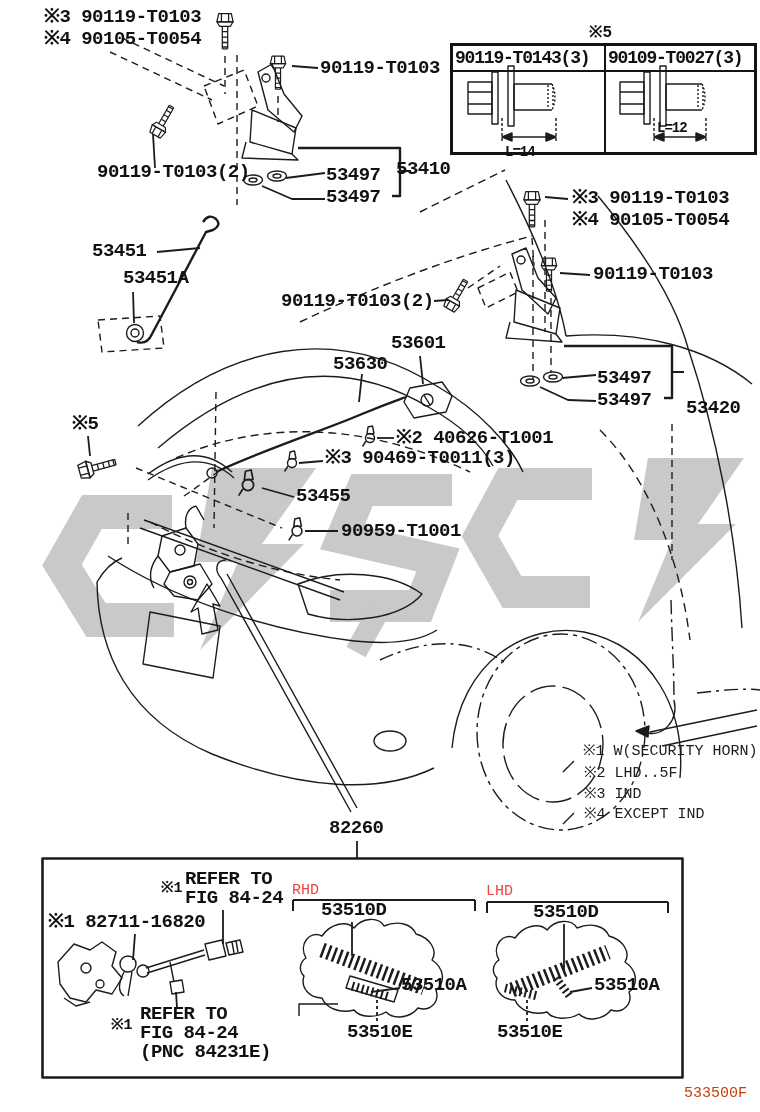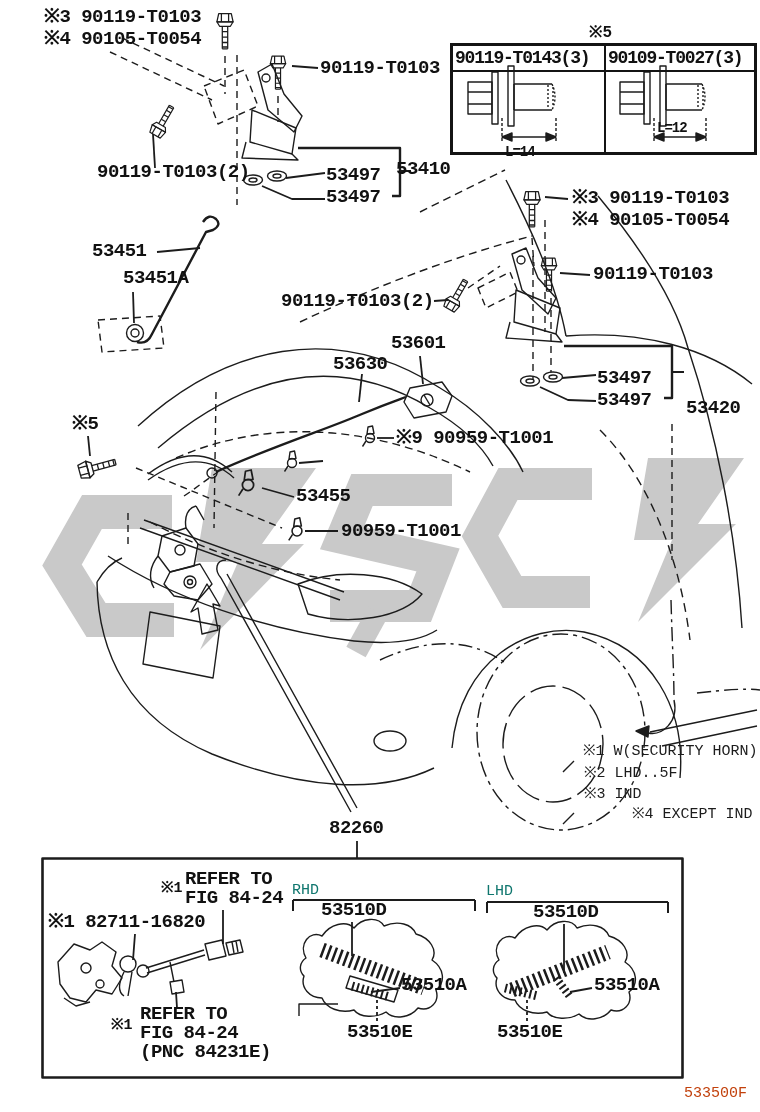--- a/index.html
+++ b/index.html
@@ -3,21 +3,21 @@
 <meta charset="utf-8">
 <style>
   html,body{margin:0;padding:0;background:#ffffff;}
   #stage{position:relative;width:760px;height:1112px;background:#fff;overflow:hidden;
          font-family:"Liberation Mono","DejaVu Sans Mono",monospace;color:#111;}
   #lineart{position:absolute;left:0;top:0;z-index:1;}
   #labels{position:absolute;left:0;top:0;width:760px;height:860px;z-index:3;pointer-events:none;}
   .lbl{position:absolute;white-space:pre-line;}
   .p{font-weight:700;font-size:19px;line-height:19px;letter-spacing:-0.5px;}
   .n{font-weight:400;font-size:15px;line-height:15px;color:#1c1c1c;}
-  .t{font-weight:400;font-size:15px;line-height:15px;color:#0f766e;}
+  .t{font-weight:400;font-size:15px;line-height:15px;color:#ef4444;}
   .sym{font-weight:700;font-size:15px;line-height:15px;}
   
   .vbox{position:absolute;left:450px;top:43px;width:301px;height:106px;border:3px solid #141414;z-index:2;}
   .vbox .vdiv{position:absolute;left:151px;top:0;width:2px;height:106px;background:#141414;}
   .vbox .hline{position:absolute;left:0;top:24px;width:301px;height:2px;background:#141414;}
   .vbox .cellhdr{position:absolute;top:2px;font-weight:700;font-size:18px;letter-spacing:-1.2px;white-space:nowrap;}
   .vbox .c0{left:2px;}
   .vbox .c1{left:155px;}
   .vsym{position:absolute;left:589px;top:20px;z-index:2;font-weight:700;font-size:16px;}
   .ldim{position:absolute;z-index:2;font-weight:700;font-size:14px;letter-spacing:-1px;}
@@ -277,29 +277,30 @@
       <div class="lbl p" style="left: 99px; top: 269px; margin-left: 24px;">53451A</div>
       <div class="lbl p" style="left: 572px; top: 189px;">※3 90119-T0103</div>
       <div class="lbl p" style="left: 572px; top: 211px;">※4 90105-T0054</div>
       <div class="lbl p" style="left: 593px; top: 265px;">90119-T0103</div>
       <div class="lbl p" style="left: 281px; top: 292px;">90119-T0103(2)</div>
       <div class="lbl p" style="left: 391px; top: 334px;">53601</div>
       <div class="lbl p" style="left: 333px; top: 355px;">53630</div>
       <div class="lbl p" style="left: 597px; top: 369px;">53497</div>
       <div class="lbl p" style="left: 686px; top: 363px; margin-top: 36px;">53420</div>
       <div class="lbl p" style="left: 597px; top: 391px;">53497</div>
-      <div class="lbl p" style="left: 396px; top: 429px;">※9 90959-T1001</div>
+      <div class="lbl p" style="left: 396px; top: 429px;">※2 40626-T1001</div>
+      <div class="lbl p" style="left: 325px; top: 449px;">※3 90469-T0011(3)</div>
       <div class="lbl p" style="left: 296px; top: 487px;">53455</div>
       <div class="lbl p" style="left: 341px; top: 522px;">90959-T1001</div>
       <div class="lbl p" style="left: 72px; top: 415px;">※5</div>
       <div class="lbl p" style="left: 329px; top: 819px;">82260</div>
       <div class="lbl n" style="left: 583px; top: 744px;">※1 W(SECURITY HORN)</div>
       <div class="lbl n" style="left: 584px; top: 766px;">※2 LHD..5F</div>
       <div class="lbl n" style="left: 584px; top: 787px;">※3 IND</div>
-      <div class="lbl n" style="left: 584px; top: 807px; margin-left: 48px;">※4 EXCEPT IND</div>
+      <div class="lbl n" style="left: 584px; top: 807px;">※4 EXCEPT IND</div>
       <div class="lbl sym" style="left: 161px; top: 881px;">※1</div>
       <div class="lbl p" style="left: 185px; top: 870px;">REFER TO
 FIG 84-24</div>
       <div class="lbl p" style="left: 48px; top: 913px;">※1 82711-16820</div>
       <div class="lbl sym" style="left: 111px; top: 1018px;">※1</div>
       <div class="lbl p" style="left: 140px; top: 1005px;">REFER TO
 FIG 84-24
 (PNC 84231E)</div>
       <div class="lbl t" style="left: 292px; top: 883px;">RHD</div>
       <div class="lbl t" style="left: 486px; top: 884px;">LHD</div>

